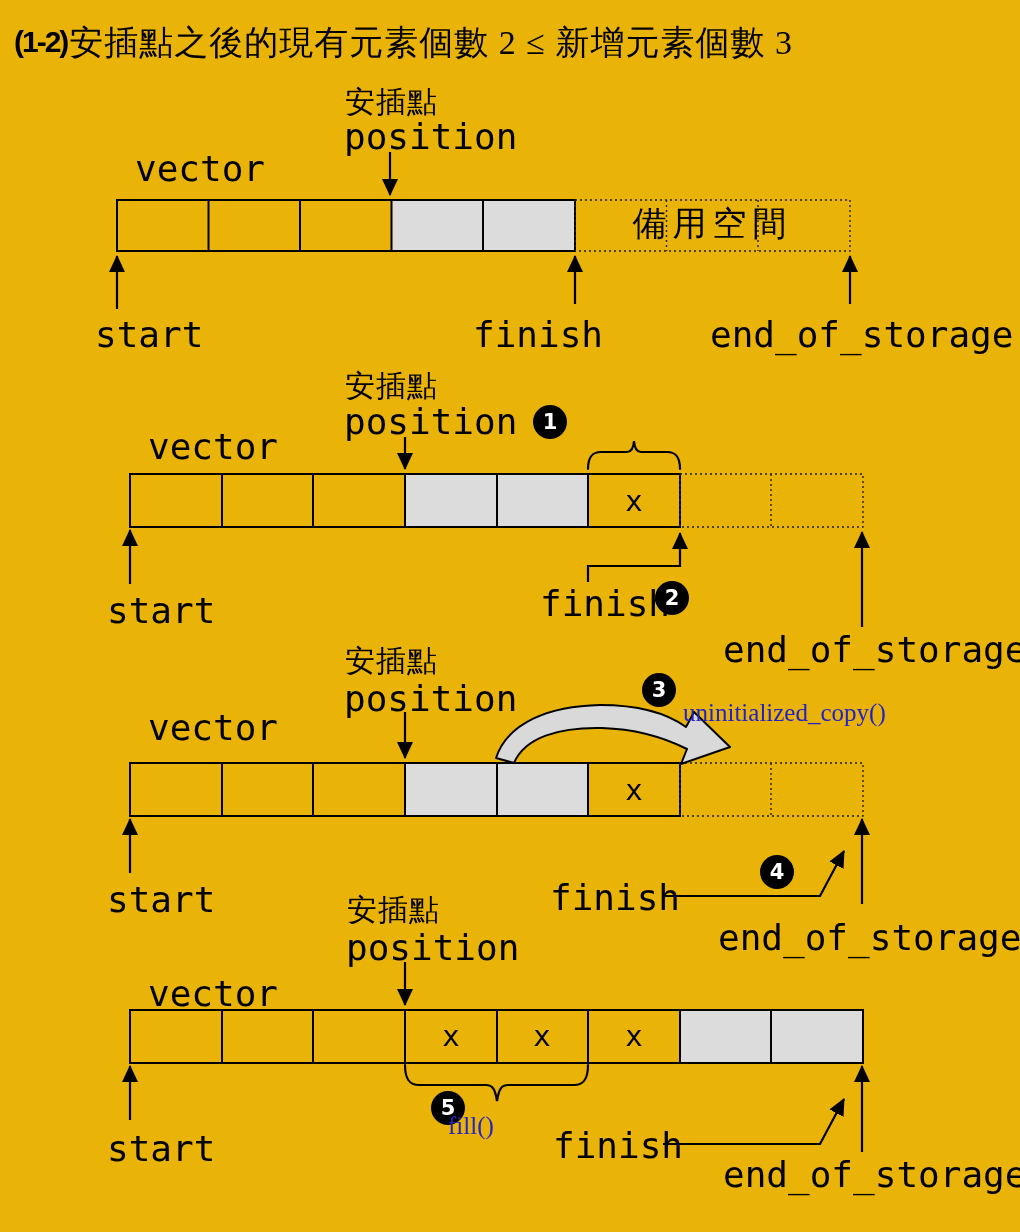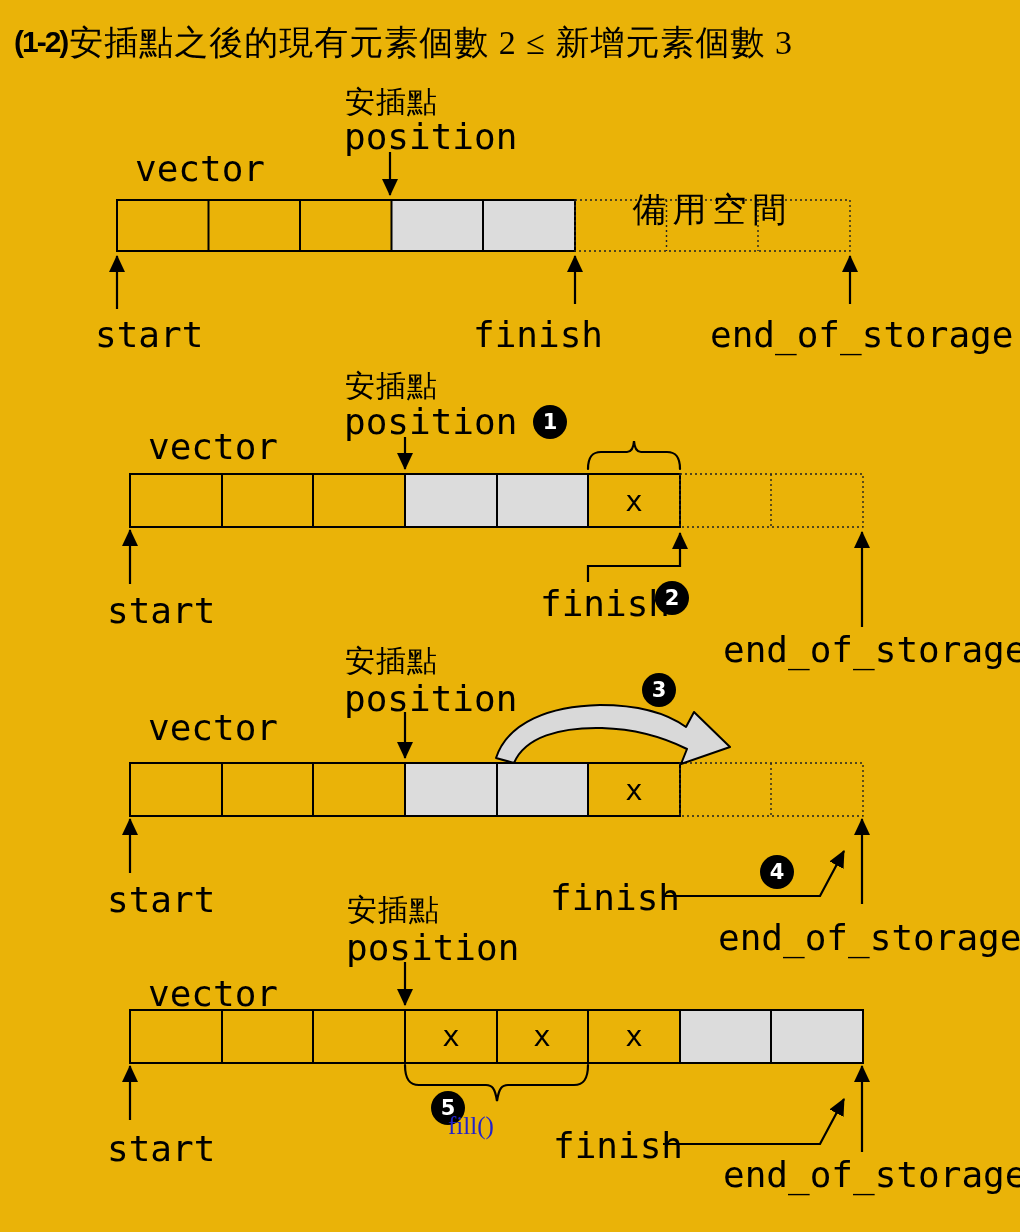--- a/index.html
+++ b/index.html
@@ -115,39 +115,40 @@
     </g>
   </svg>
 
   <div class="title">
     <span class="pfx">(1-2)</span><span class="bod">安插點之後的現有元素個數 2 ≤ 新增元素個數 3</span>
   </div>
 
   <div class="lbl cjk" style="left:345px;top:86px">安插點</div>
   <div class="lbl mono" style="left:344px;top:118px">position</div>
   <div class="lbl mono" style="left:135px;top:150px">vector</div>
-  <div class="lbl spare" style="left:575px;top:192px;width:275px">備用空間</div>
+  <div class="lbl spare" style="left:575px;top:206px;width:275px">備用空間</div>
   <div class="lbl mono" style="left:95px;top:316px">start</div>
   <div class="lbl mono" style="left:473px;top:316px">finish</div>
   <div class="lbl mono" style="left:710px;top:316px">end_of_storage</div>
 
   <div class="lbl cjk" style="left:345px;top:370px">安插點</div>
   <div class="lbl mono" style="left:344px;top:403px">position</div>
   <div class="lbl mono" style="left:148px;top:428px">vector</div>
   <div class="badge" style="left:533px;top:405px">1</div>
   <div class="lbl xval" style="left:614px;top:486px">x</div>
   <div class="lbl mono" style="left:107px;top:592px">start</div>
   <div class="lbl mono" style="left:540px;top:585px">finish</div>
   <div class="badge" style="left:655px;top:581px">2</div>
   <div class="lbl mono" style="left:723px;top:631px">end_of_storage</div>
 
   <div class="lbl cjk" style="left:345px;top:645px">安插點</div>
   <div class="lbl mono" style="left:344px;top:680px">position</div>
   <div class="lbl mono" style="left:148px;top:709px">vector</div>
   <div class="badge" style="left:642px;top:673px">3</div>
+  <div class="lbl fn" style="left:683px;top:700px">uninitialized_copy()</div>
   <div class="lbl xval" style="left:614px;top:775px">x</div>
   <div class="lbl mono" style="left:107px;top:881px">start</div>
   <div class="lbl mono" style="left:550px;top:879px">finish</div>
   <div class="badge" style="left:760px;top:855px">4</div>
   <div class="lbl mono" style="left:718px;top:919px">end_of_storage</div>
 
   <div class="lbl cjk" style="left:347px;top:894px">安插點</div>
   <div class="lbl mono" style="left:346px;top:929px">position</div>
   <div class="lbl mono" style="left:148px;top:975px">vector</div>
   <div class="lbl xval" style="left:431px;top:1021px">x</div>

